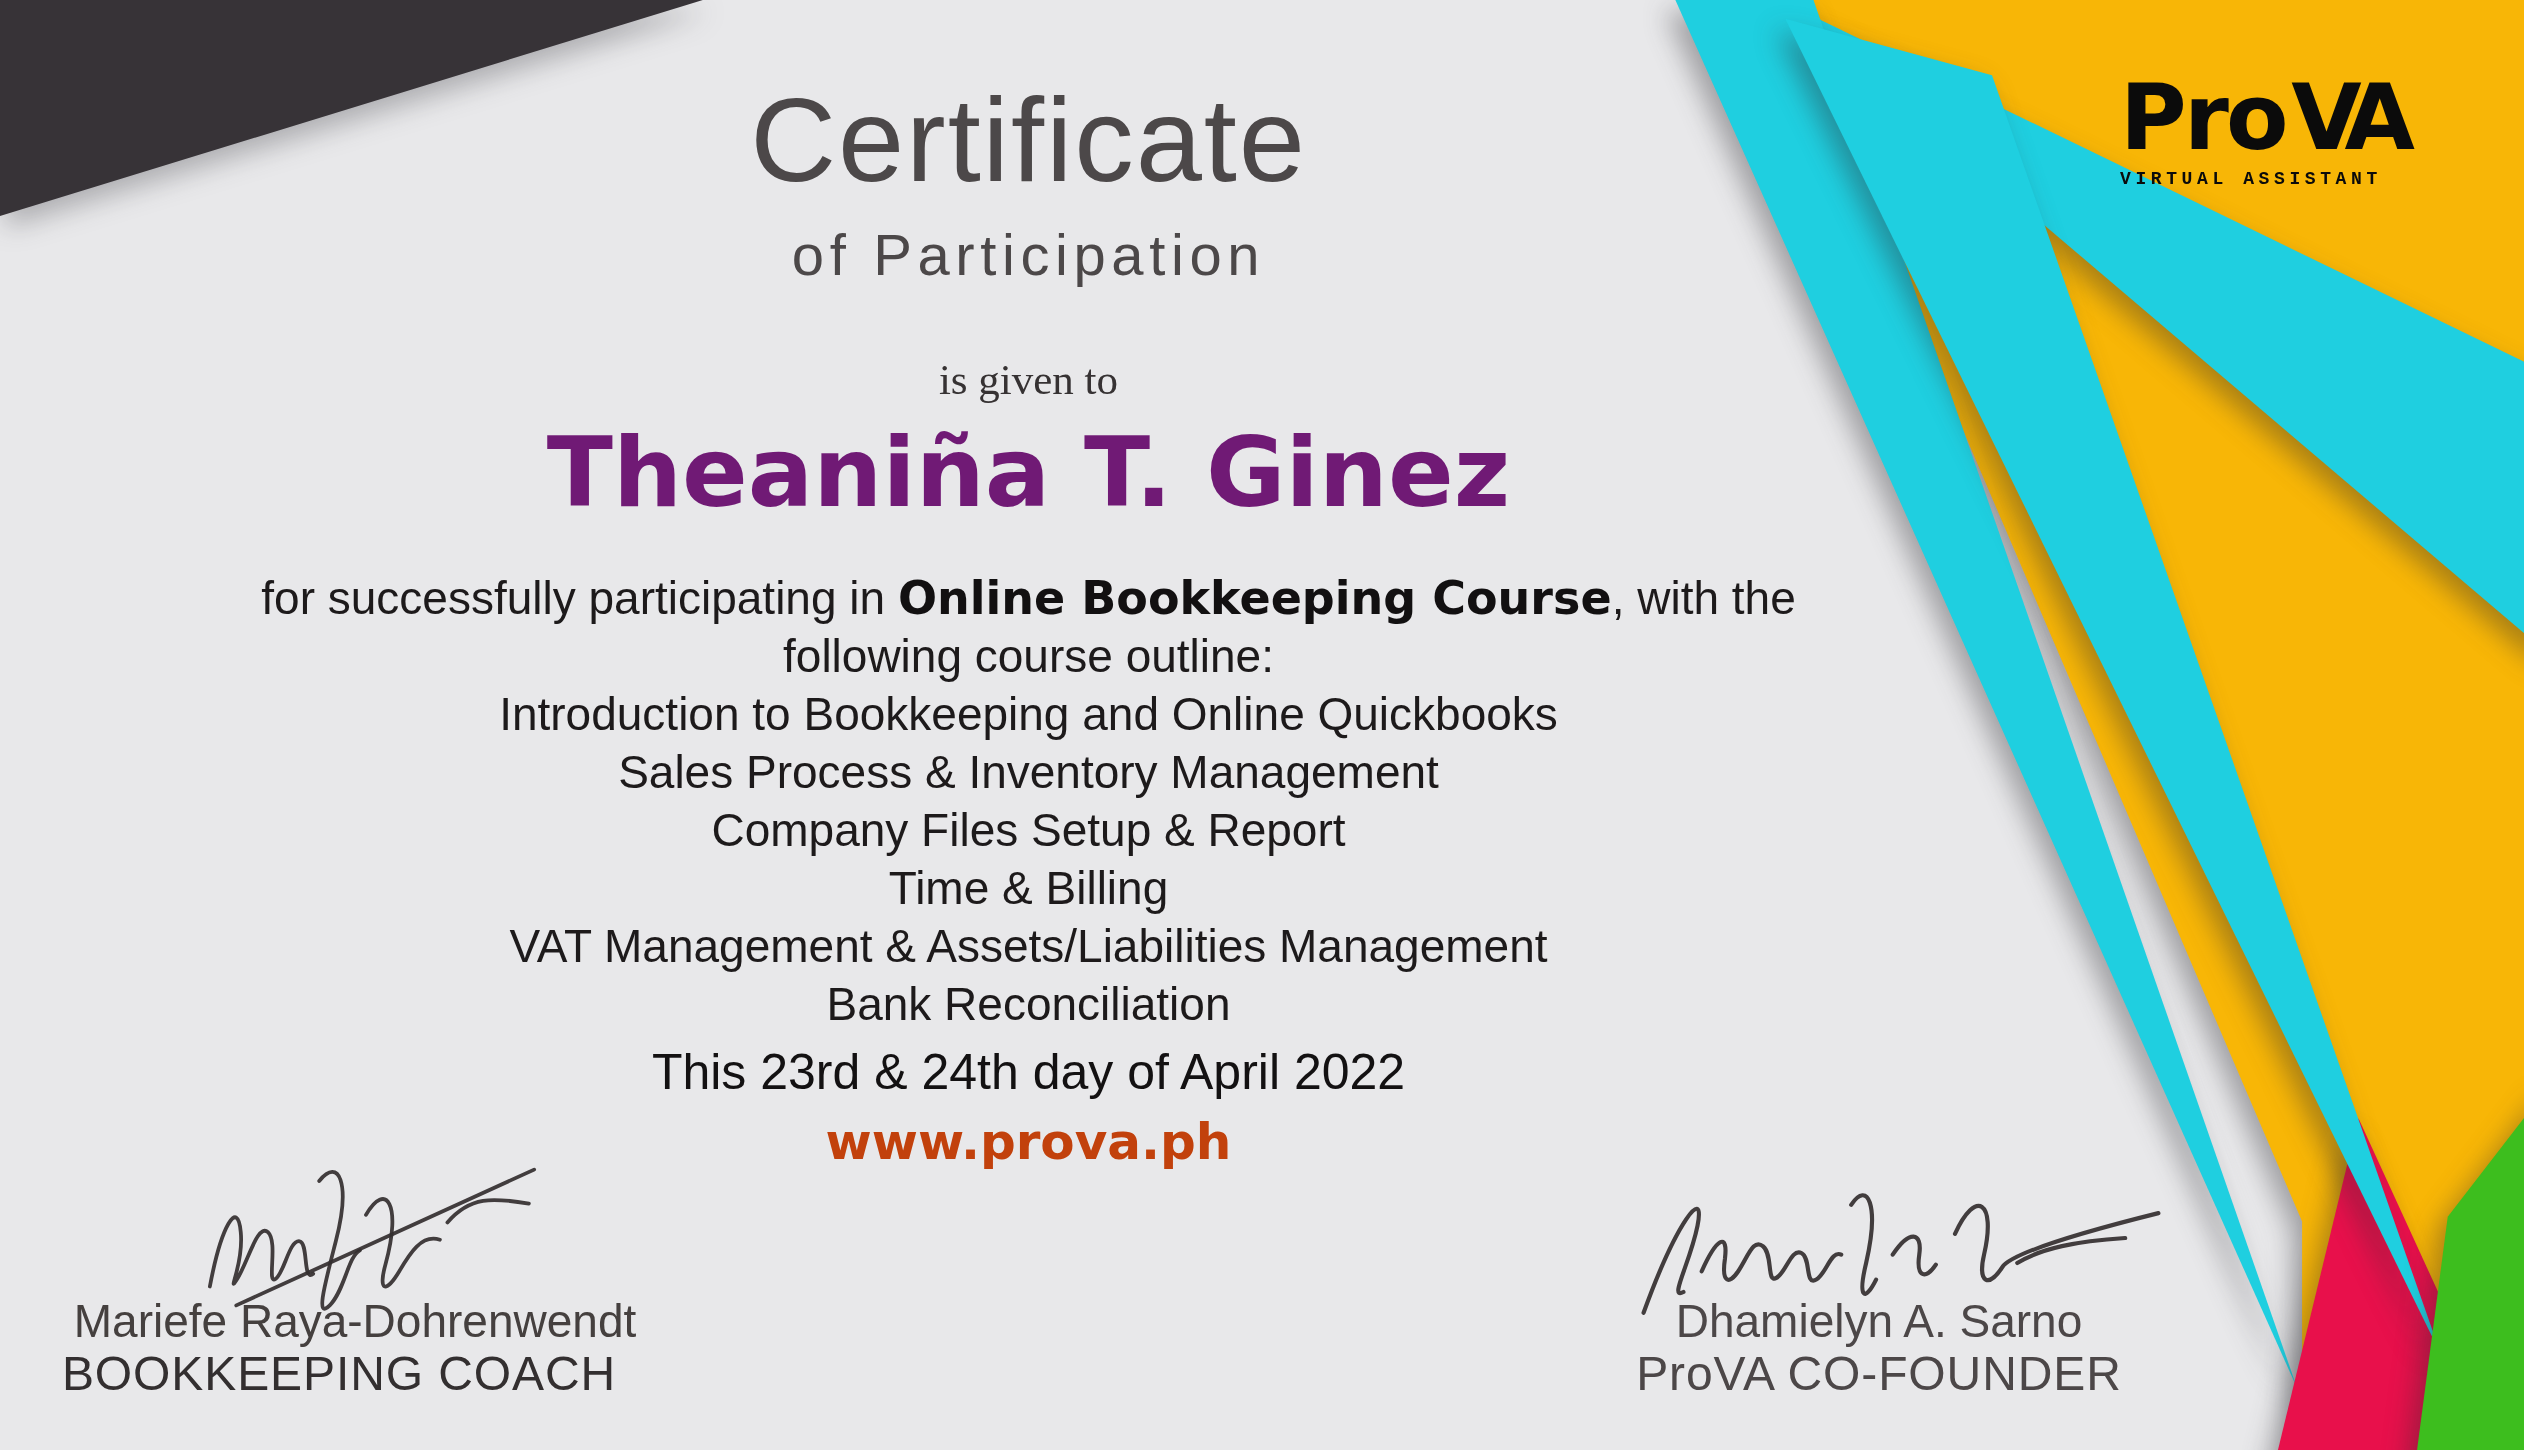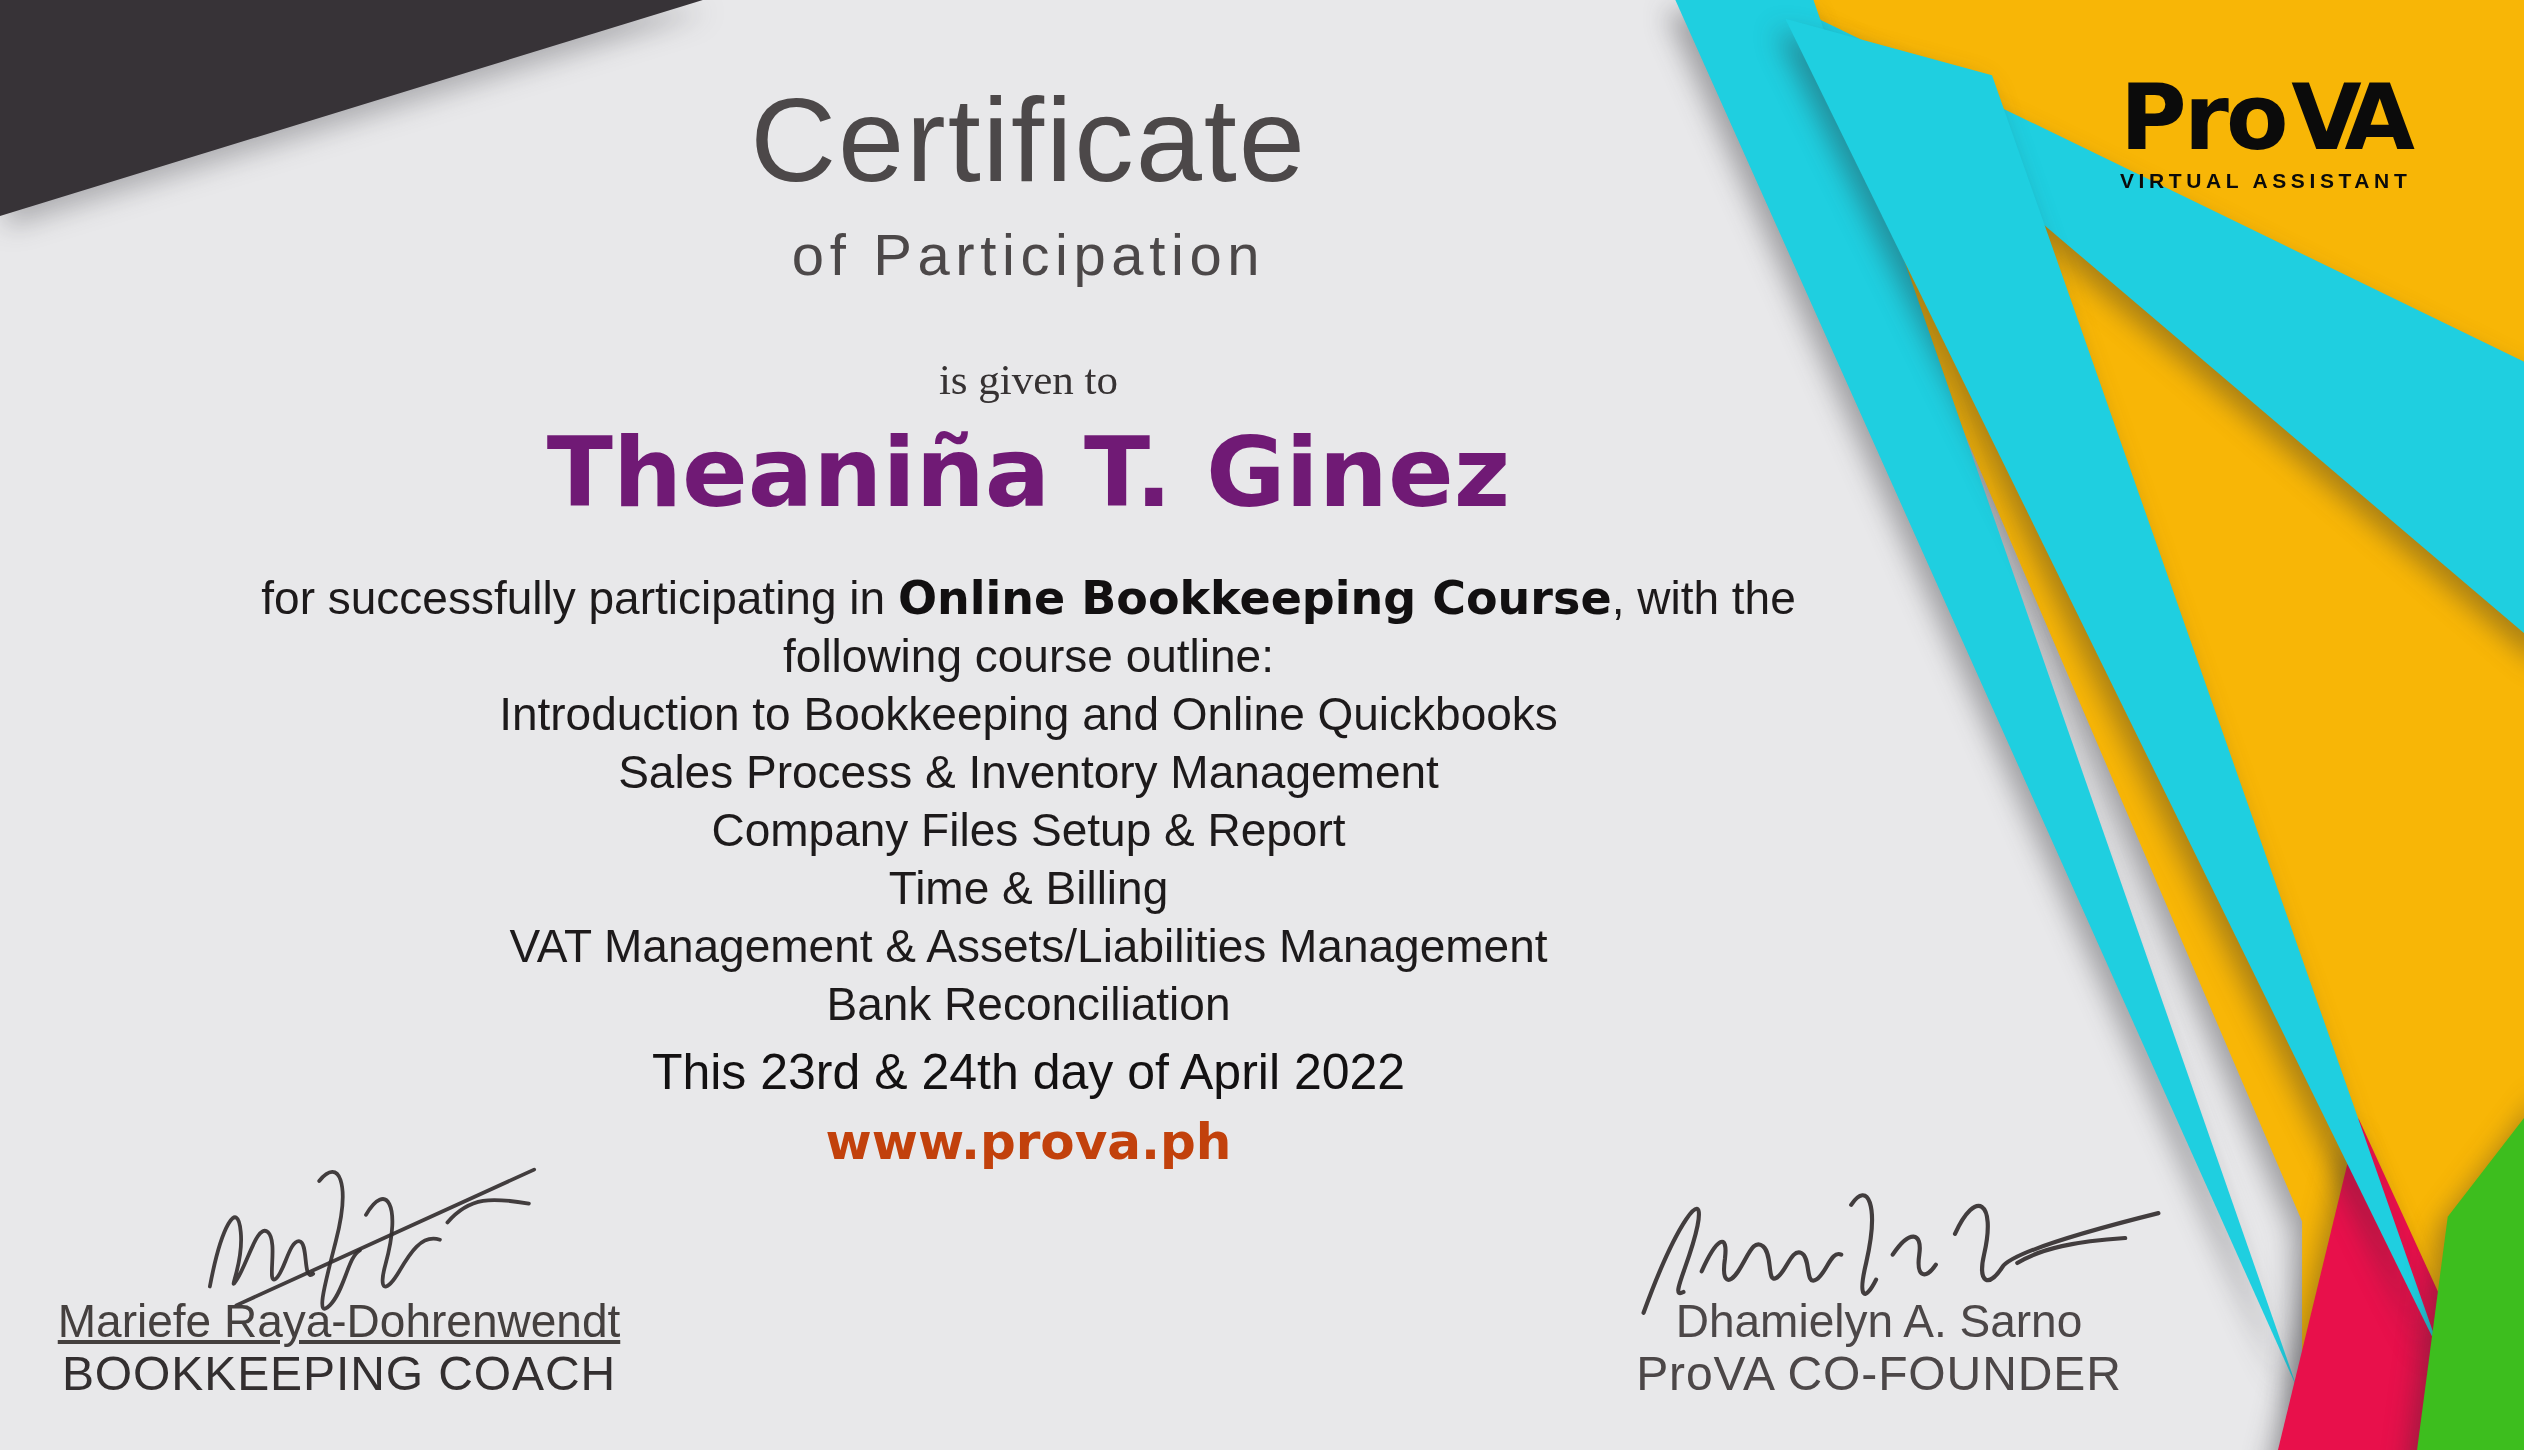--- a/index.html
+++ b/index.html
@@ -21,34 +21,34 @@
         font-weight:bold;font-size:97px;color:#701a75;letter-spacing:0px;}
   .body-block{position:absolute;top:569px;width:100%;font-size:46px;line-height:58px;
         color:#1d1a1b;white-space:nowrap;}
   .body-block b{font-family:"DejaVu Sans",sans-serif;font-weight:bold;color:#121011;}
   .date-line{position:absolute;top:1043px;width:100%;font-size:50px;color:#131112;}
   .site{position:absolute;top:1113px;width:100%;font-family:"DejaVu Sans",sans-serif;
         font-weight:bold;font-size:50px;color:#c2410c;}
 
   .sig-name{position:absolute;font-size:46px;color:#45403f;z-index:2;text-align:center;}
   .sig-title{position:absolute;font-size:48px;color:#332f30;z-index:2;text-align:center;letter-spacing:0.9px;}
-  .sig-name.left{left:0;width:678px;top:1294px;text-decoration:underline;}
+  .sig-name.left{left:16px;width:678px;top:1294px;}
   .sig-title.left{left:0;width:678px;top:1346px;}
   .sig-name.right{left:1619px;width:520px;top:1294px;color:#4c4748;}
   .sig-title.right{left:1619px;width:520px;top:1346px;color:#4c4748;}
   .sig-svg{position:absolute;z-index:2;}
   .sig-svg path{fill:none;stroke:#332e2f;stroke-width:5;stroke-linecap:round;opacity:.92;}
   .sig-svg.left{left:191px;top:1139px;}
   .sig-svg.right{left:1622px;top:1155px;}
 
   .logo{position:absolute;left:2096px;top:72px;z-index:3;color:#0b0b0b;margin-left:24px;}
   .brand{font-family:"DejaVu Sans",sans-serif;font-weight:bold;font-size:91px;
          letter-spacing:-2.8px;line-height:1;display:flex;}
   .brand .va{letter-spacing:-11px;margin-left:5.6px;}
-  .tagline{font-family:Liberation Sans, sans-serif;font-weight:bold;font-size:21px;
+  .tagline{font-family:Liberation Mono, monospace;font-weight:bold;font-size:18px;
            letter-spacing:4.6px;margin-top:5.6px;white-space:nowrap;}
 </style>
 </head>
 <body>
 
 <div class="stage">
 
   <svg class="decor" viewBox="0 0 2717 1561">
 
     <polygon class="sh" points="1893,0 2717,0 2717,1561 2450,1561 2450,1300" fill="#f8b606"></polygon>

